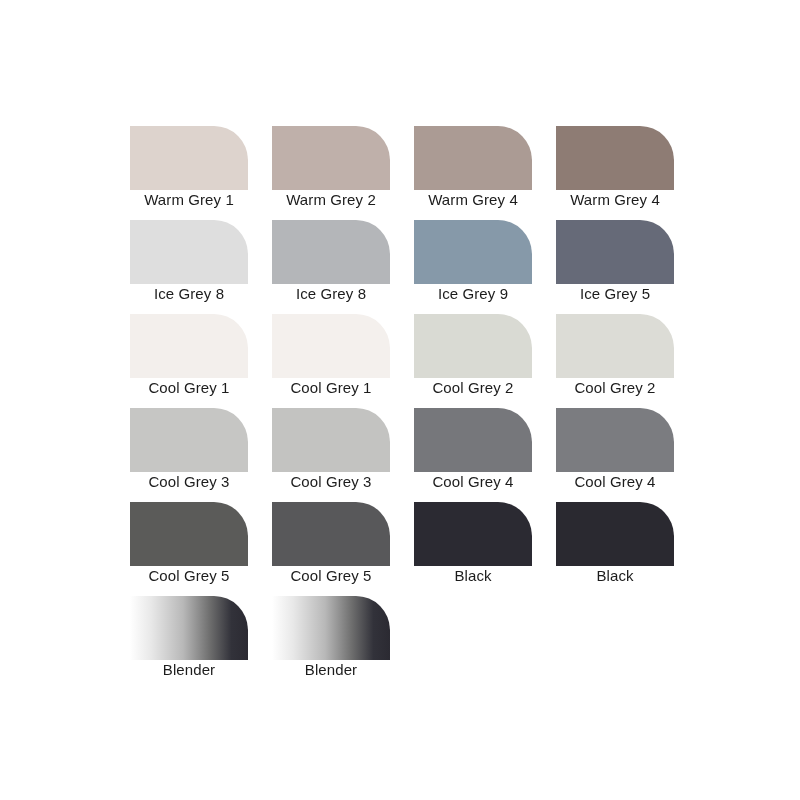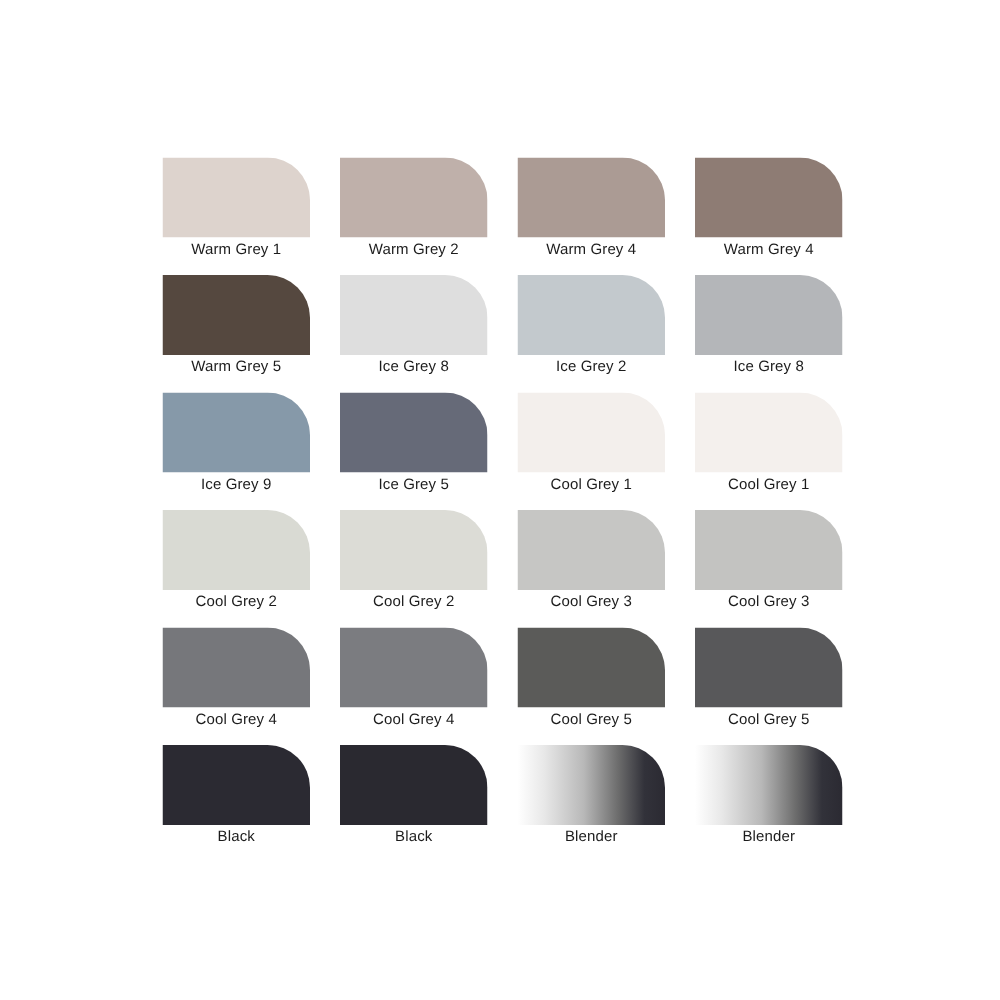--- a/index.html
+++ b/index.html
@@ -54,21 +54,21 @@
     inset: 0;
     border-top-right-radius: 34px;
   }
 
   .caption {
     position: absolute;
     left: 0;
     right: 0;
     top: 66px;
     text-align: center;
-    font-size: 12px;
+    font-size: 15px;
     line-height: 15px;
     color: #1c1c1c;
     letter-spacing: 0.1px;
     white-space: nowrap;
   }
 </style>
 </head>
 <body>
 
 <div id="swatch-chart">
@@ -92,35 +92,23 @@
         <div class="caption">Warm Grey 4</div>
       </div>
       <div class="cell">
         <div class="chip">
           <div class="chip-fill" style="background-color: rgb(142, 124, 116);"></div>
         </div>
         <div class="caption">Warm Grey 4</div>
       </div>
       <div class="cell">
         <div class="chip">
-          <div class="chip-fill" style="background-color: rgb(85, 72, 63);"></div>
-        </div>
-        <div class="caption">Warm Grey 5</div>
-      </div>
-      <div class="cell">
-        <div class="chip">
           <div class="chip-fill" style="background-color: rgb(222, 222, 222);"></div>
         </div>
         <div class="caption">Ice Grey 8</div>
-      </div>
-      <div class="cell">
-        <div class="chip">
-          <div class="chip-fill" style="background-color: rgb(195, 201, 205);"></div>
-        </div>
-        <div class="caption">Ice Grey 2</div>
       </div>
       <div class="cell">
         <div class="chip">
           <div class="chip-fill" style="background-color: rgb(180, 182, 185);"></div>
         </div>
         <div class="caption">Ice Grey 8</div>
       </div>
       <div class="cell">
         <div class="chip">
           <div class="chip-fill" style="background-color: rgb(134, 153, 169);"></div>

